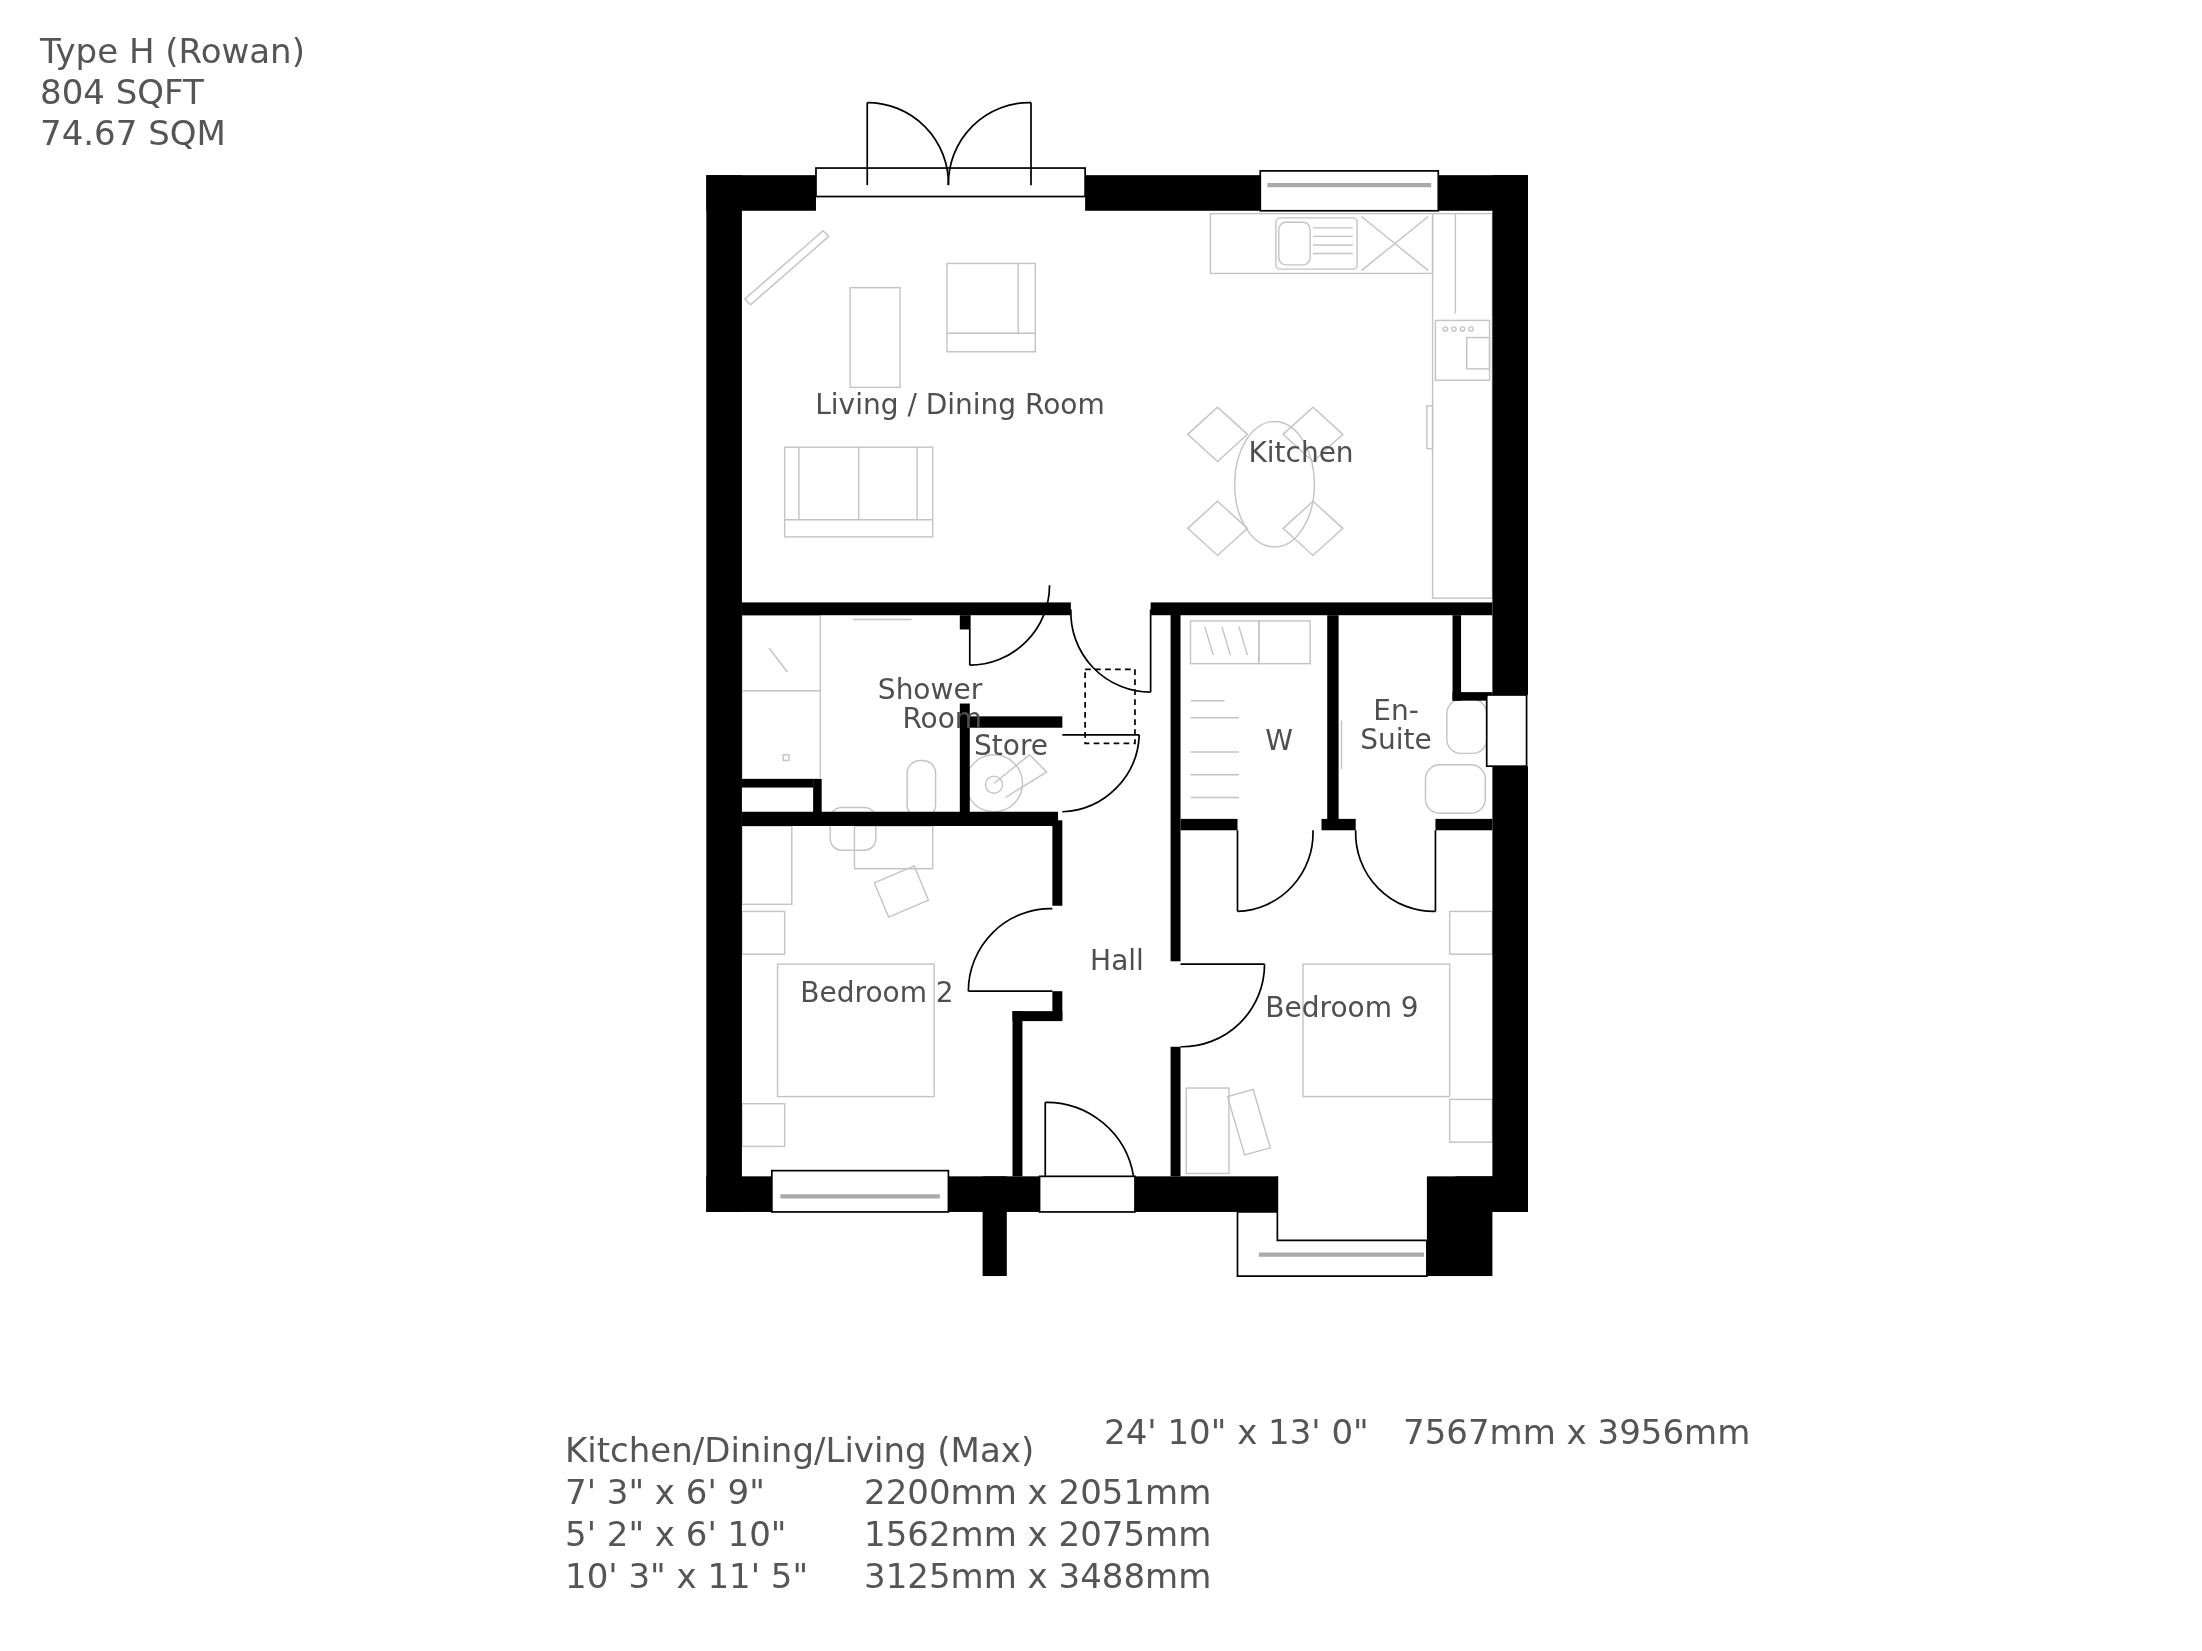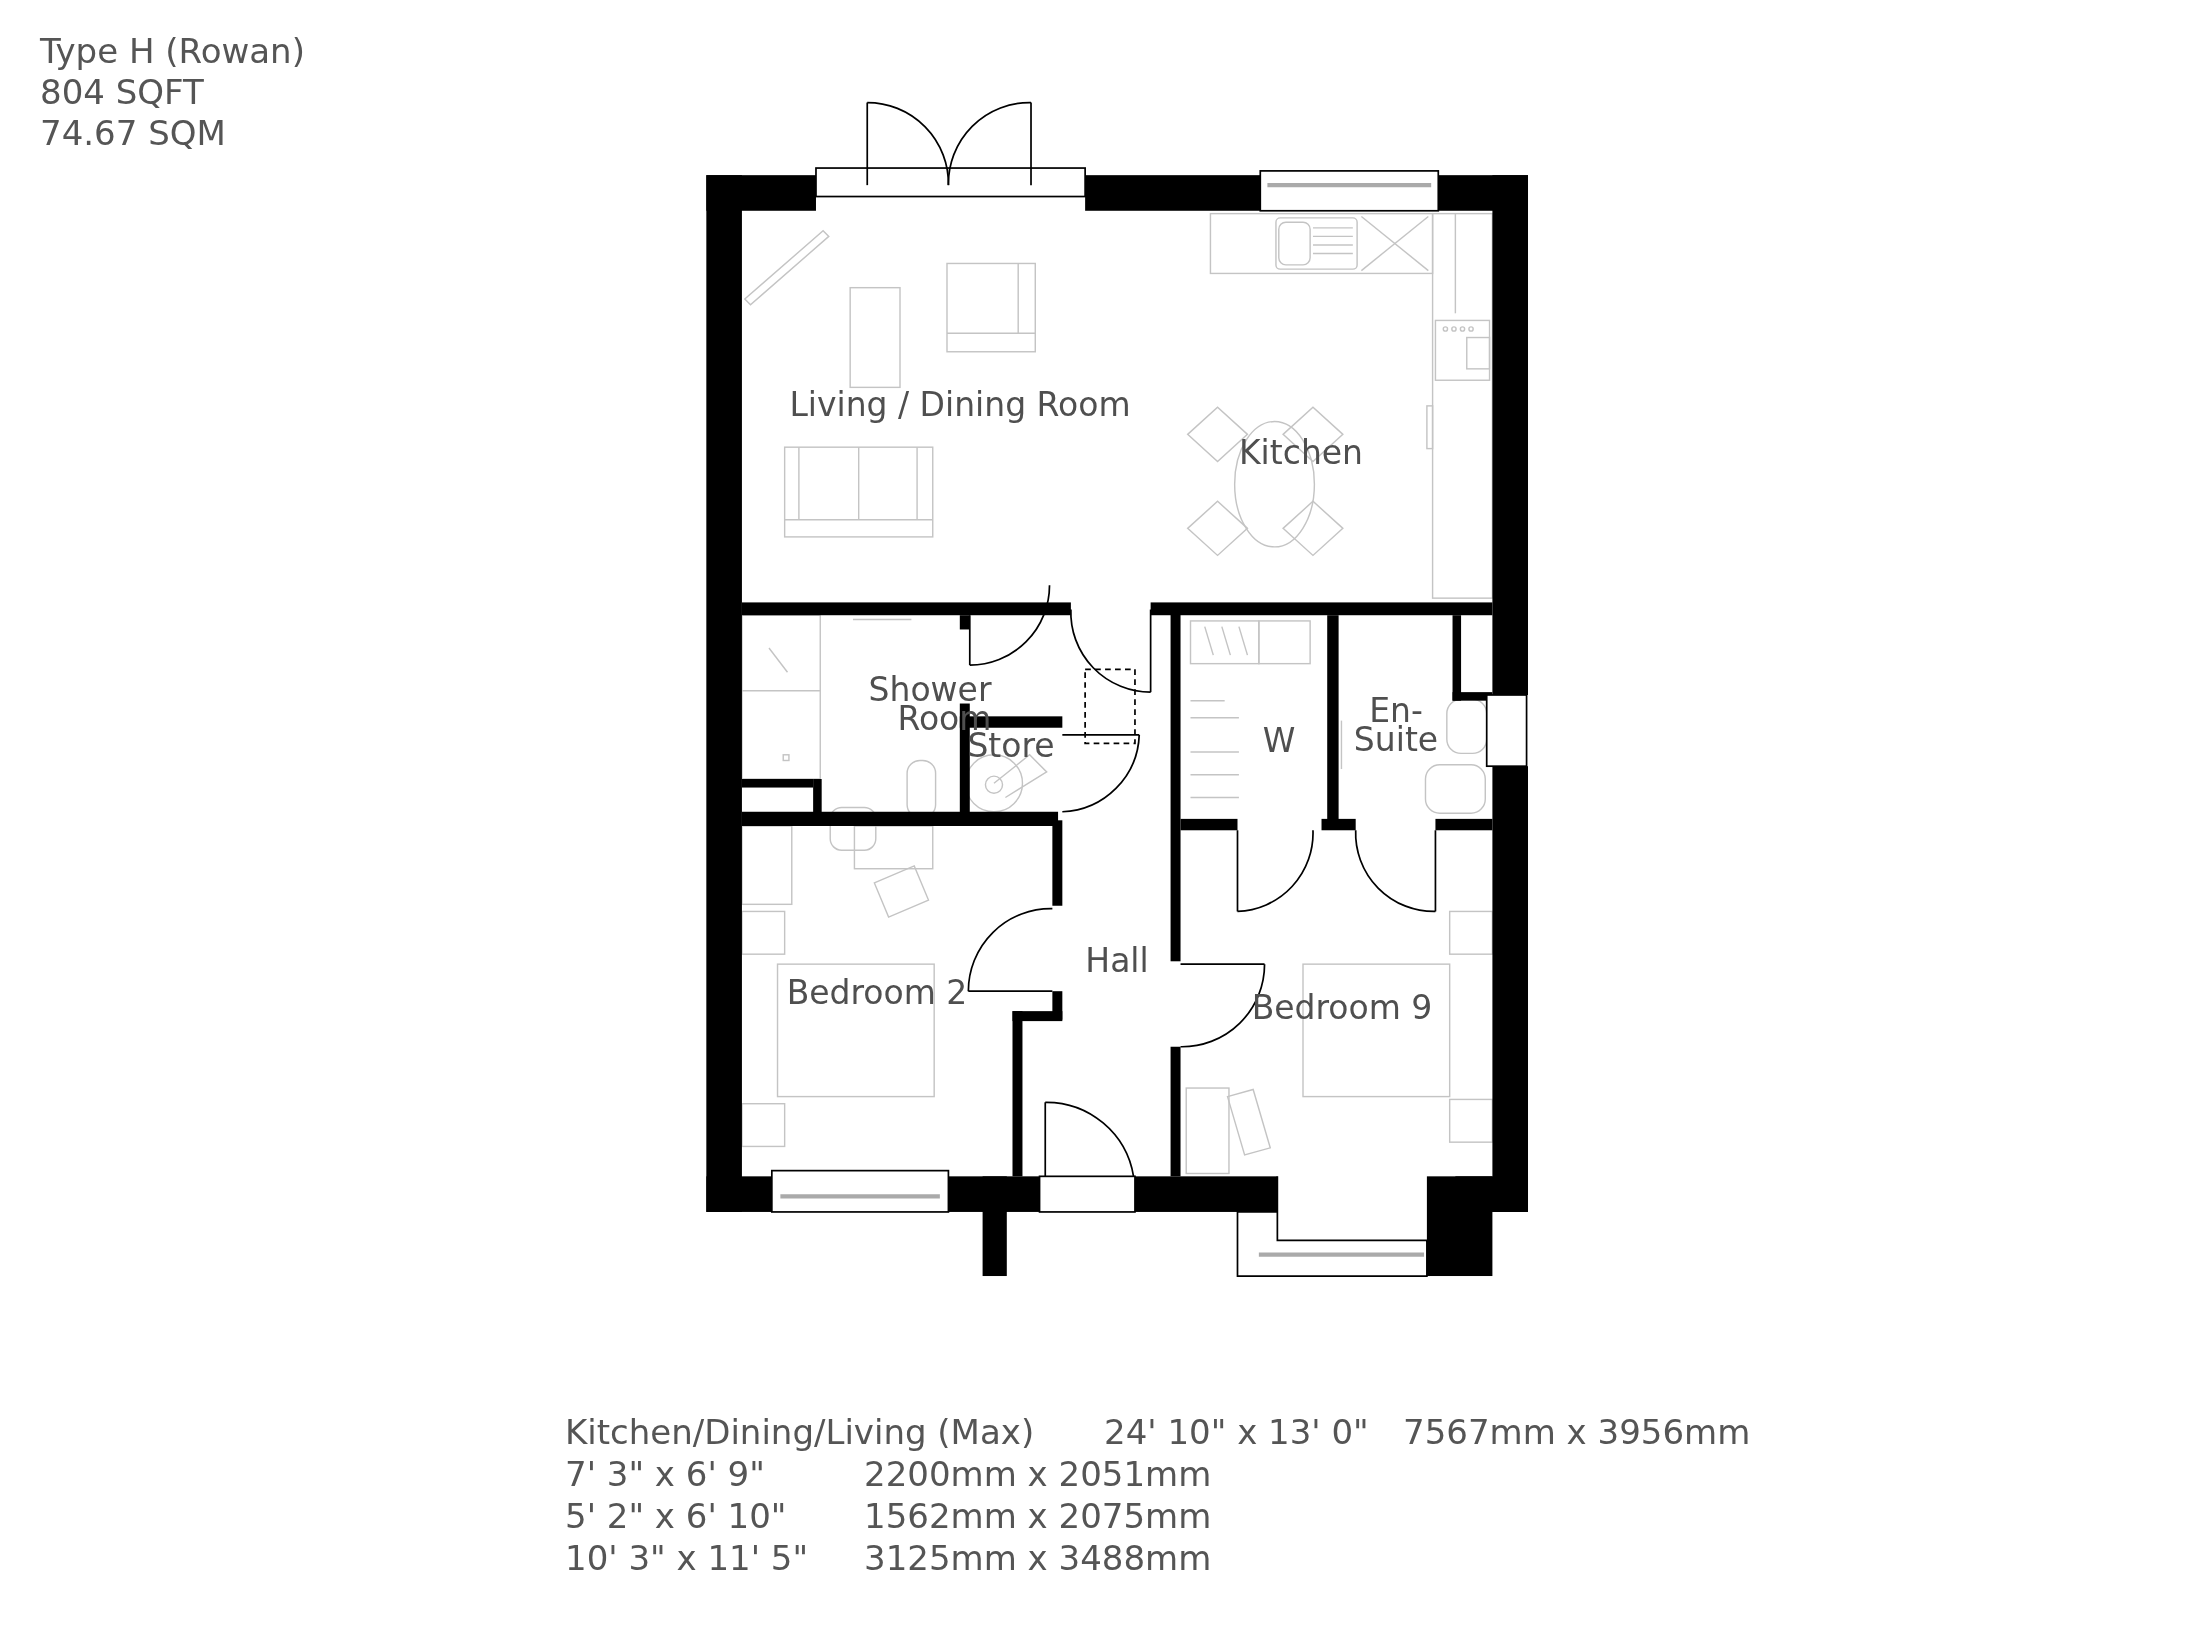--- a/index.html
+++ b/index.html
@@ -1,23 +1,23 @@
 <!DOCTYPE html>
 <html style="font-size:13.8px"><head>
 <meta charset="utf-8">
 <style>
   html, body { margin:0; padding:0; background:#ffffff; }
   body { width:2203px; height:1652px; position:relative; overflow:hidden; font-family:"DejaVu Sans", sans-serif; color:#4d4d4d; }
   .header { position:absolute; left:40px; top:31px; font-size:34px; line-height:41px; color:#555; }
   .header div { white-space:nowrap; }
   svg.plan { position:absolute; left:0; top:0; width:2203px; height:1652px; }
-  .room-label { position:absolute; font-size:33px; color:#4f4f4f; text-align:center; line-height:29px; white-space:nowrap; transform:translate(-50%,-50%); }
+  .room-label { position:absolute; font-size:28px; color:#4f4f4f; text-align:center; line-height:29px; white-space:nowrap; transform:translate(-50%,-50%); }
   .dims { position:absolute; left:565px; top:1411px; font-size:34px; line-height:42px; color:#555; }
   .dims .row { display:flex; white-space:nowrap; }
-  .dims .c1 { width:539px; }
+  .dims .c1 { width:539px;margin-top:18px; }
   .dims .c2 { width:299px; }
   .dims .c3 { width:344px; }
 </style>
 </head>
 <body>
 
 <div class="header">
   <div>Type H (Rowan)</div>
   <div>804 SQFT</div>
   <div>74.67 SQM</div>

